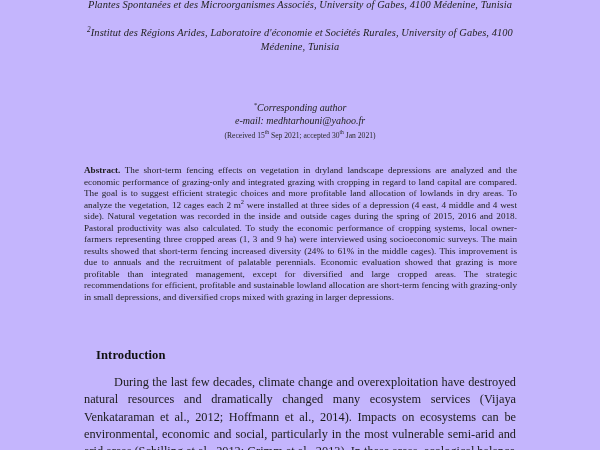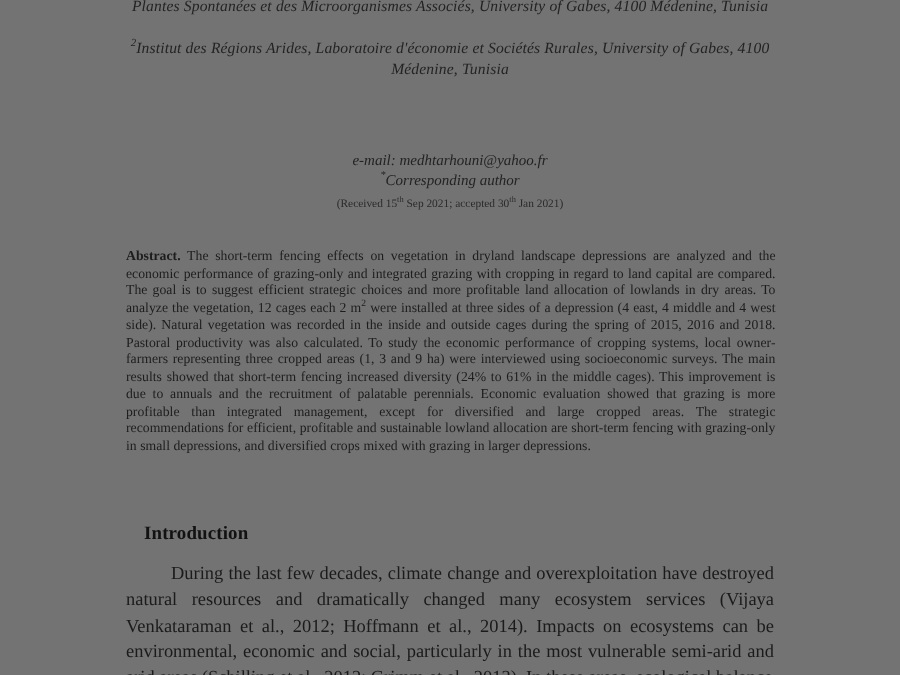--- a/index.html
+++ b/index.html
@@ -13,21 +13,21 @@
     overflow: hidden;
     font-family: "Liberation Serif", serif;
     color: #1a1a1a;
     position: relative;
   }
   .page {
     position: absolute;
     left: 0; top: 0;
     width: 600px;
     height: 450px;
-    background: #737373;
+    background: #c4b5fd;
     overflow: hidden;
   }
 
   
   .affil-block {
     position: absolute;
     left: 74px;
     top: -2px;
     width: 452px;
     text-align: center;
@@ -141,22 +141,22 @@
 <body>
 
 <div class="page">
 
   <div class="affil-block">
     <div class="affil a1"><span>Plantes Spontanées et des Microorganismes Associés, University of Gabes, 4100 Médenine, Tunisia</span></div>
     <div class="affil a2"><sup>2</sup><span>Institut des Régions Arides, Laboratoire d'économie et Sociétés Rurales, University of Gabes, 4100 Médenine, Tunisia</span></div>
   </div>
 
   <div class="corr-block">
+    <div class="corr-line"><sup>*</sup><span>Corresponding author</span></div>
     <div class="corr-line">e-mail: medhtarhouni@yahoo.fr</div>
-    <div class="corr-line"><sup>*</sup><span>Corresponding author</span></div>
   </div>
 
   <div class="received"><span>(Received 15</span><sup>th</sup><span> Sep 2021; accepted 30</span><sup>th</sup><span> Jan 2021)</span></div>
 
   <div class="abstract"><b>Abstract.</b><span> The short-term fencing effects on vegetation in dryland landscape depressions are analyzed and the economic performance of grazing-only and integrated grazing with cropping in regard to land capital are compared. The goal is to suggest efficient strategic choices and more profitable land allocation of lowlands in dry areas. To analyze the vegetation, 12 cages each 2 m</span><sup>2</sup><span> were installed at three sides of a depression (4 east, 4 middle and 4 west side). Natural vegetation was recorded in the inside and outside cages during the spring of 2015, 2016 and 2018. Pastoral productivity was also calculated. To study the economic performance of cropping systems, local owner-farmers representing three cropped areas (1, 3 and 9 ha) were interviewed using socioeconomic surveys. The main results showed that short-term fencing increased diversity (24% to 61% in the middle cages). This improvement is due to annuals and the recruitment of palatable perennials. Economic evaluation showed that grazing is more profitable than integrated management, except for diversified and large cropped areas. The strategic recommendations for efficient, profitable and sustainable lowland allocation are short-term fencing with grazing-only in small depressions, and diversified crops mixed with grazing in larger depressions.</span></div>
 
 
   <div class="section-title">Introduction</div>
 
   <div class="intro-para">During the last few decades, climate change and overexploitation have destroyed natural resources and dramatically changed many ecosystem services (Vijaya Venkataraman et al., 2012; Hoffmann et al., 2014). Impacts on ecosystems can be environmental, economic and social, particularly in the most vulnerable semi-arid and arid areas (Schilling et al., 2012; Grimm et al., 2013). In these areas, ecological balance</div>

